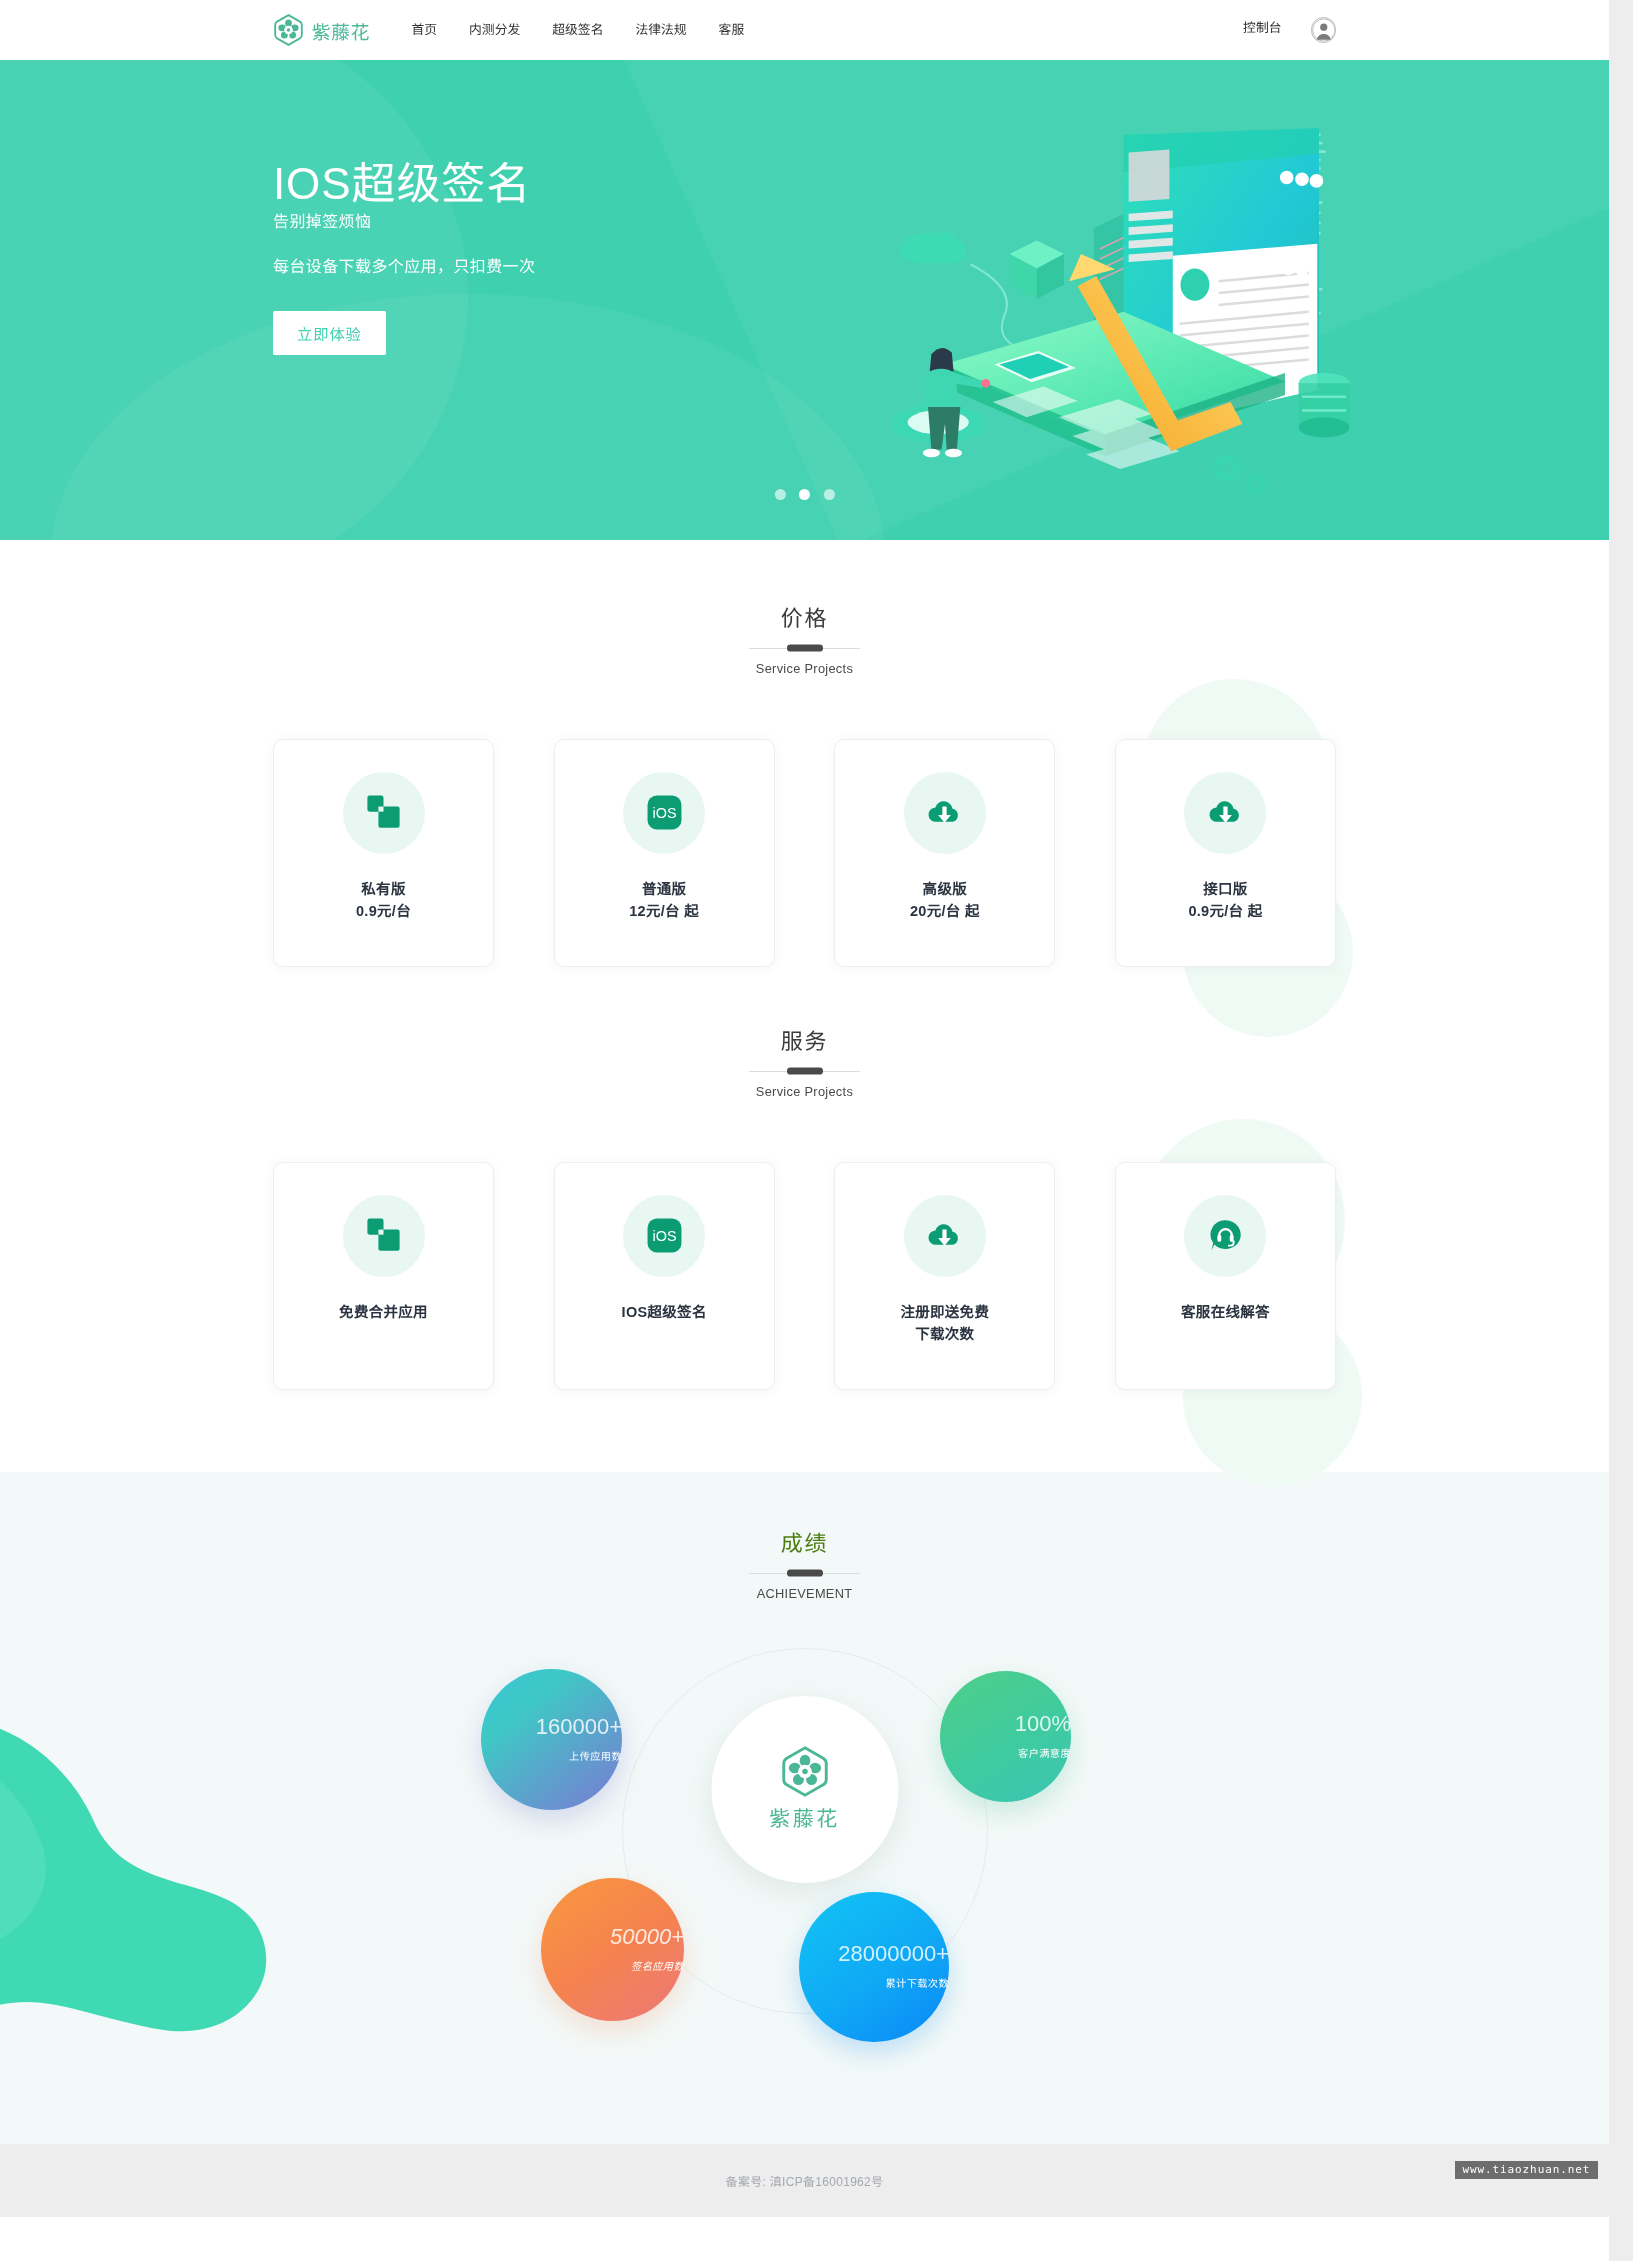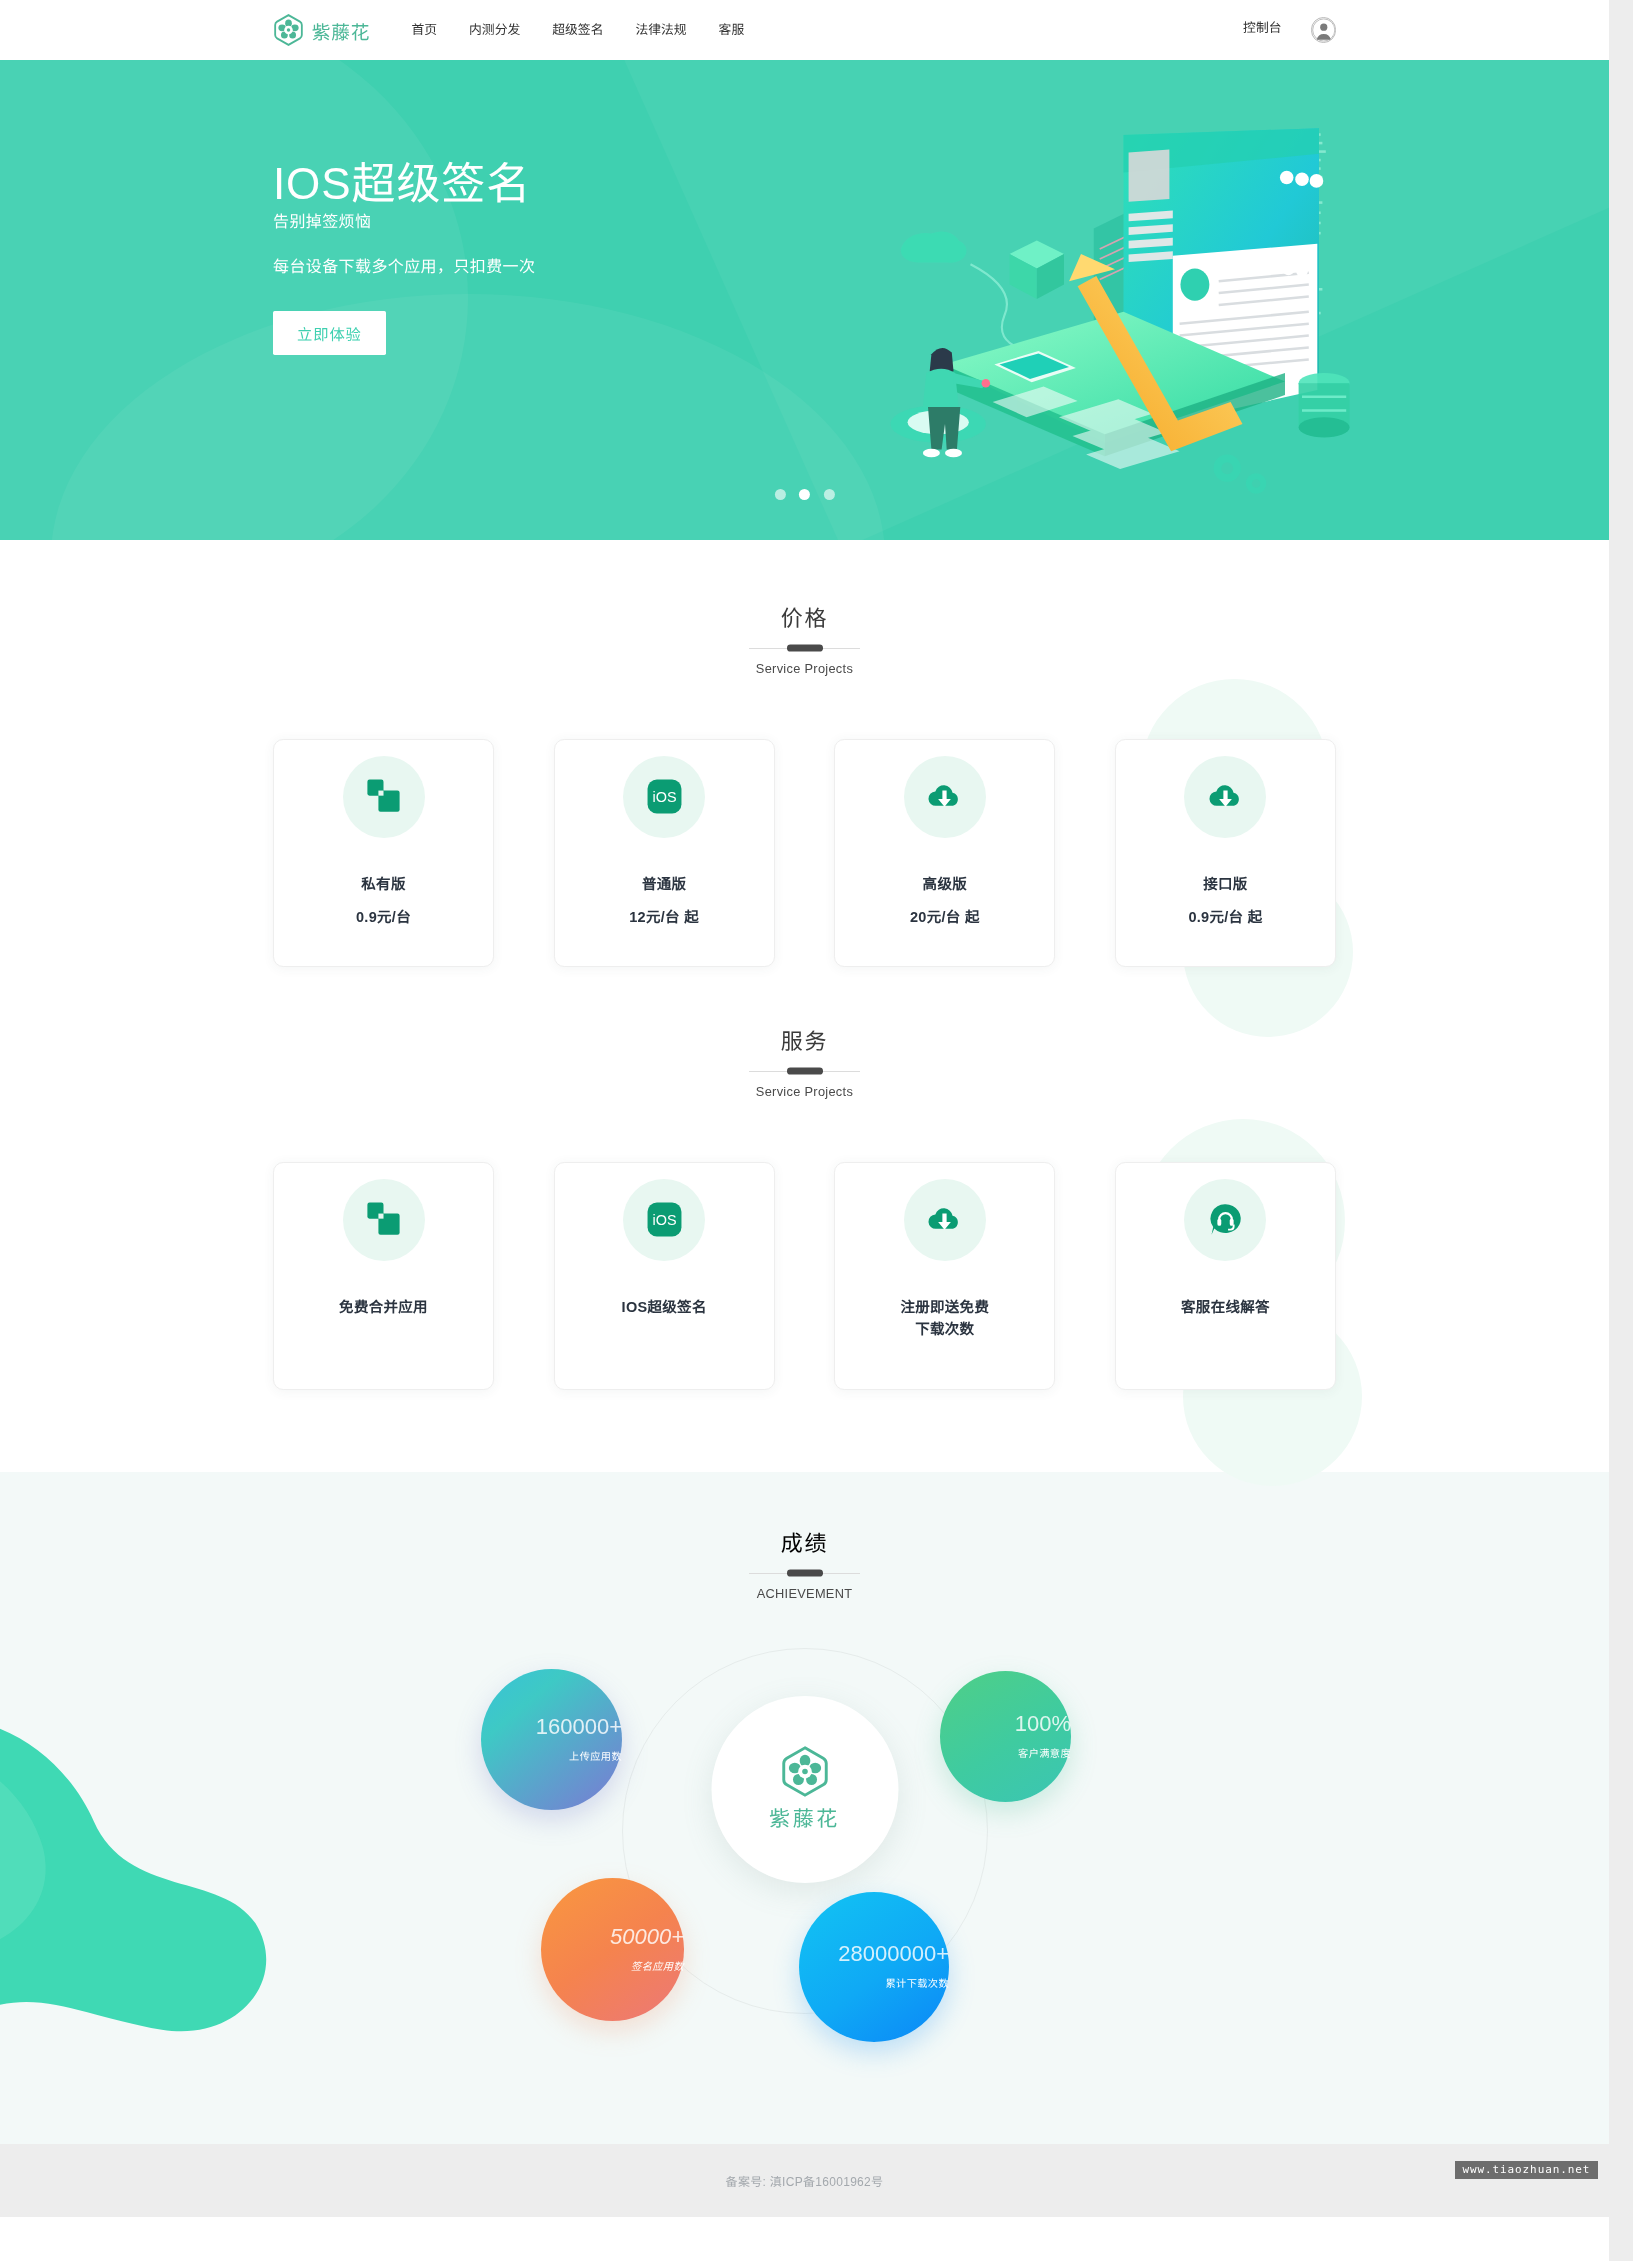--- a/index.html
+++ b/index.html
@@ -220,23 +220,22 @@
     width: 221px;
     height: 228px;
     background: #ffffff;
     border: 0.9px solid #eeeeee;
     border-radius: 10.2px;
     box-shadow: 0 1.7px 12px rgba(60,80,75,0.055);
     display: flex;
     flex-direction: column;
     align-items: center;
     justify-content: flex-start;
-    padding-top: 16px;
+    padding-top: 32px;
     cursor: pointer;
-    gap: 11px;
   }
   .card-icon {
     width: 82px; height: 82px;
     border-radius: 50%;
     background: #e8f7f1;
     display: flex;
     align-items: center;
     justify-content: center;
   }
   .card-label {
@@ -279,21 +278,21 @@
     height: 349px;
     z-index: 1;
   }
   .achv-inner {
     position: relative;
     width: 1063px;
     margin: 0 auto;
     z-index: 5;
     padding-top: 53px;
   }
-  .achv .sec-title { color: #000000; }
+  .achv .sec-title { color: #4d7c0f; }
   .achv-stage {
     position: relative;
     width: 1063px;
     height: 476px;
     margin-top: 22px;
   }
   .orbit {
     position: absolute;
     left: 50%;
     top: 25.5px;

